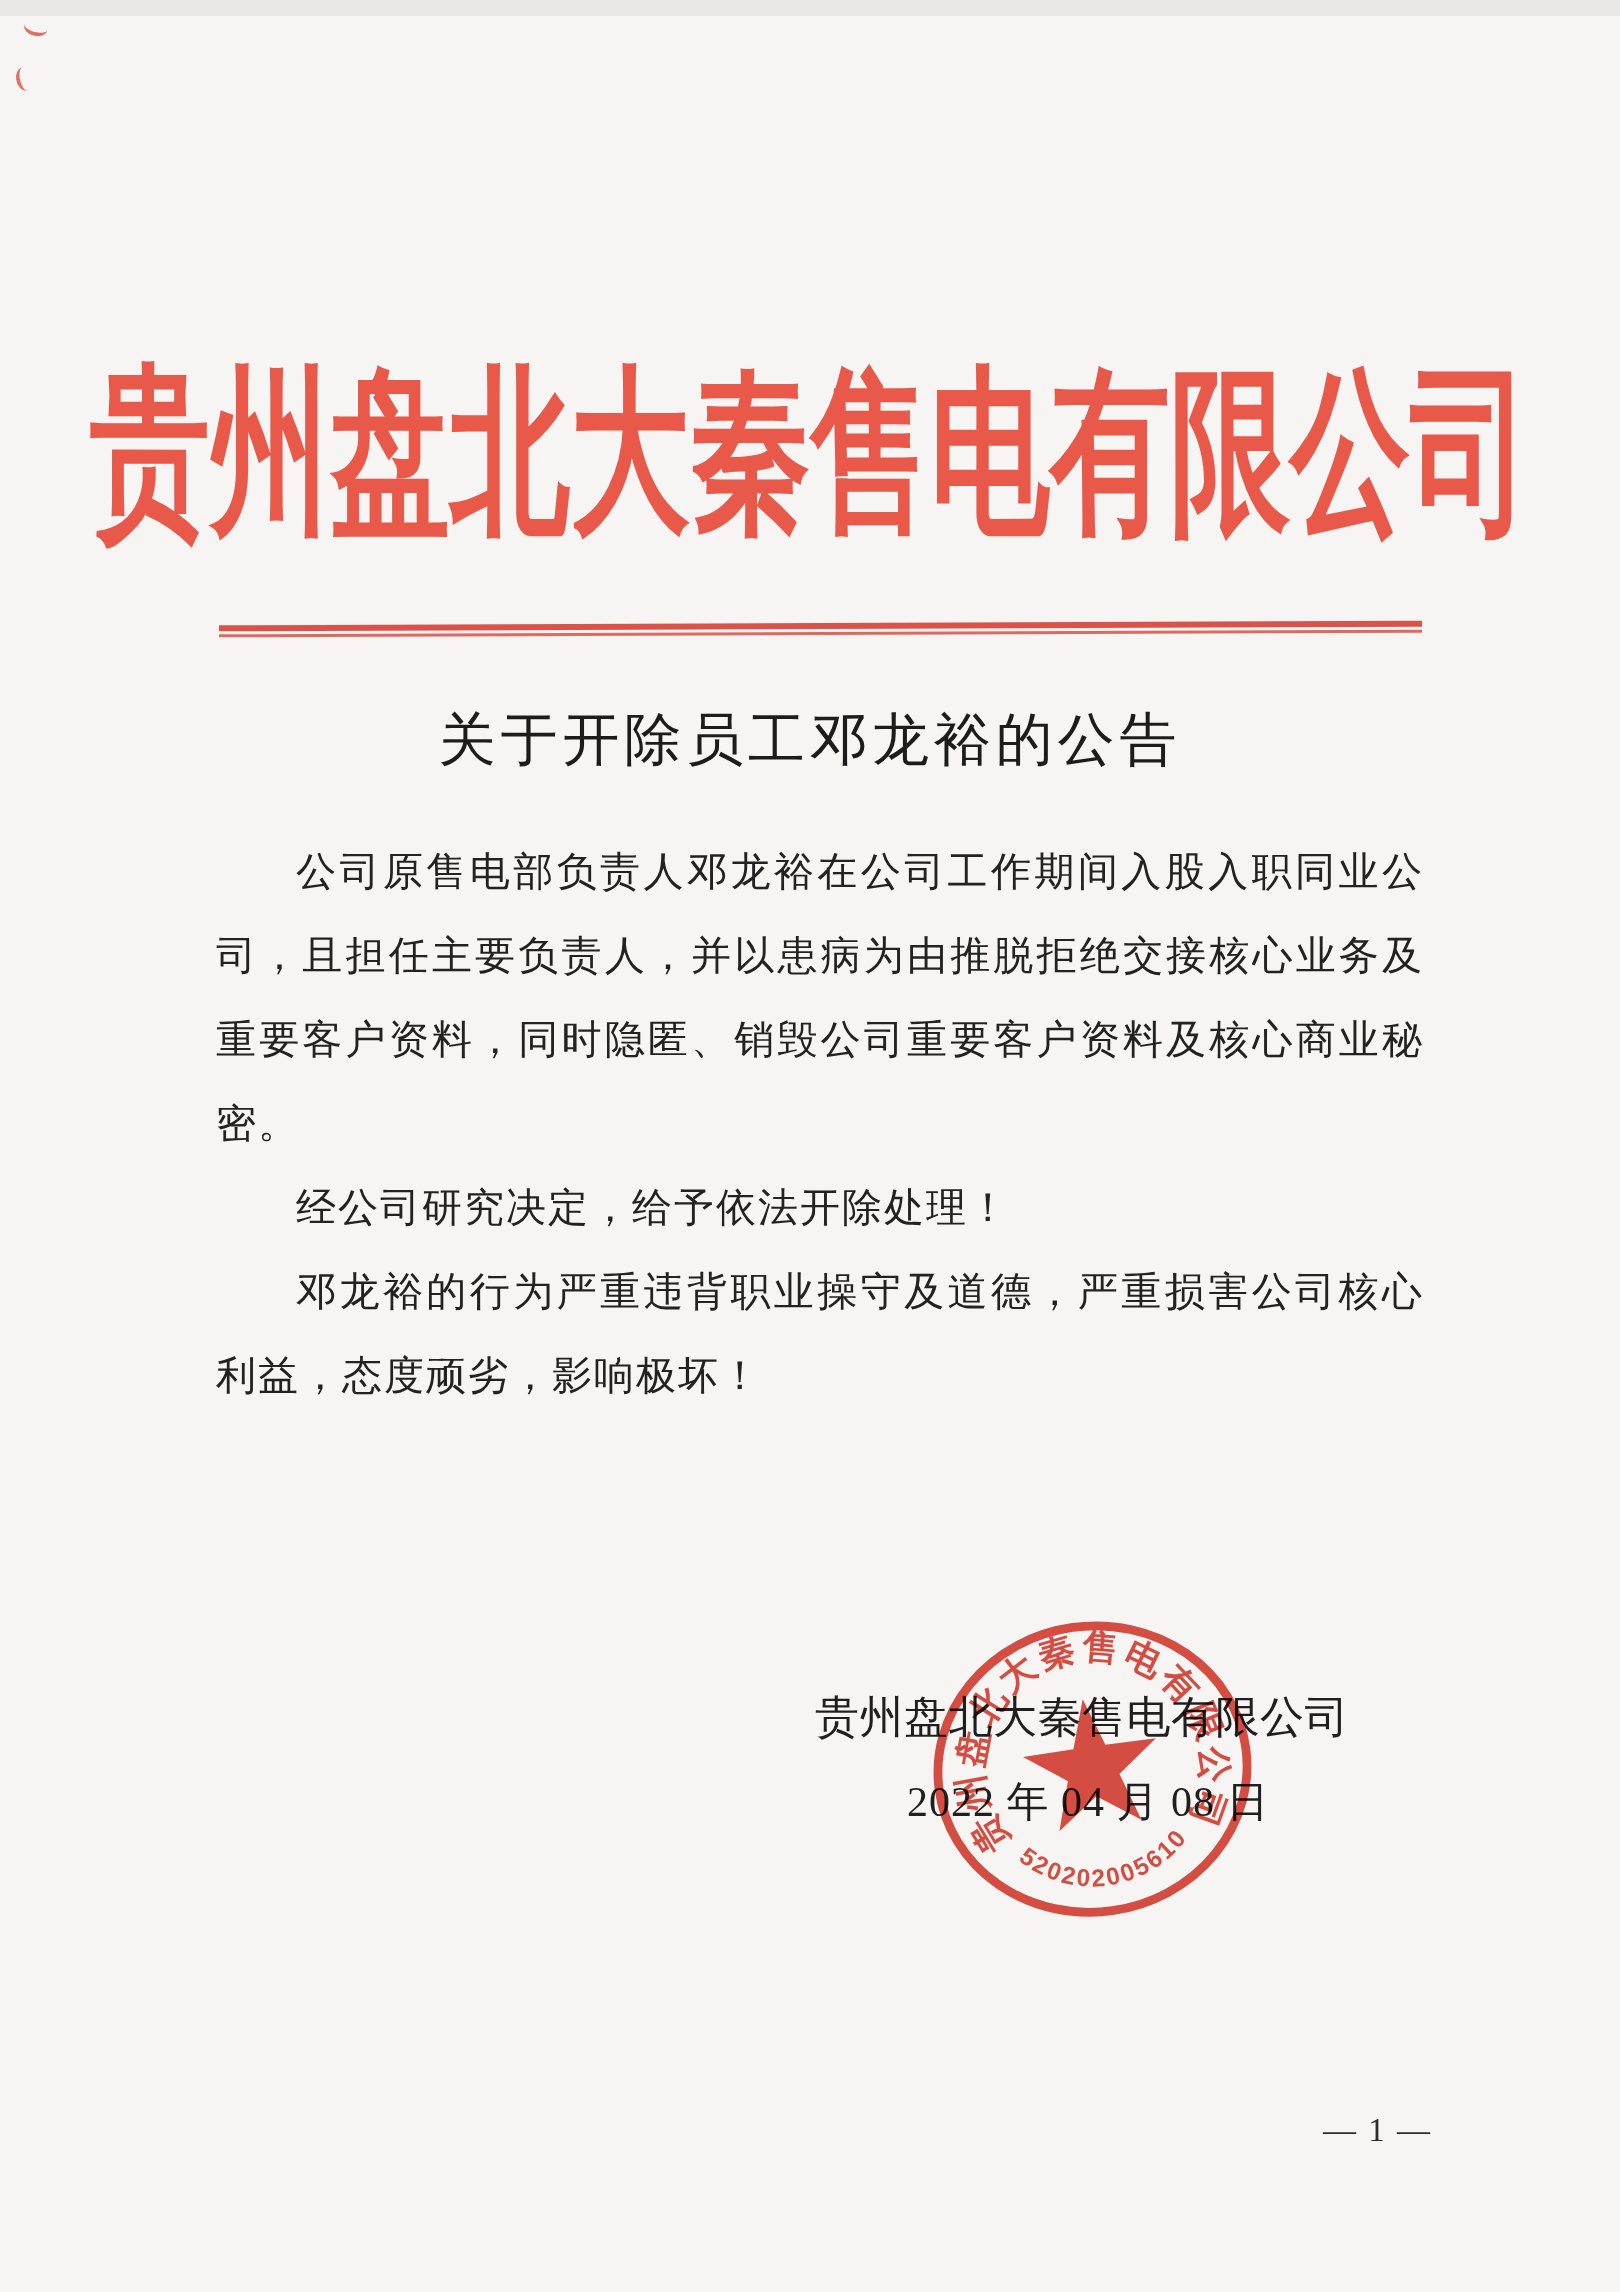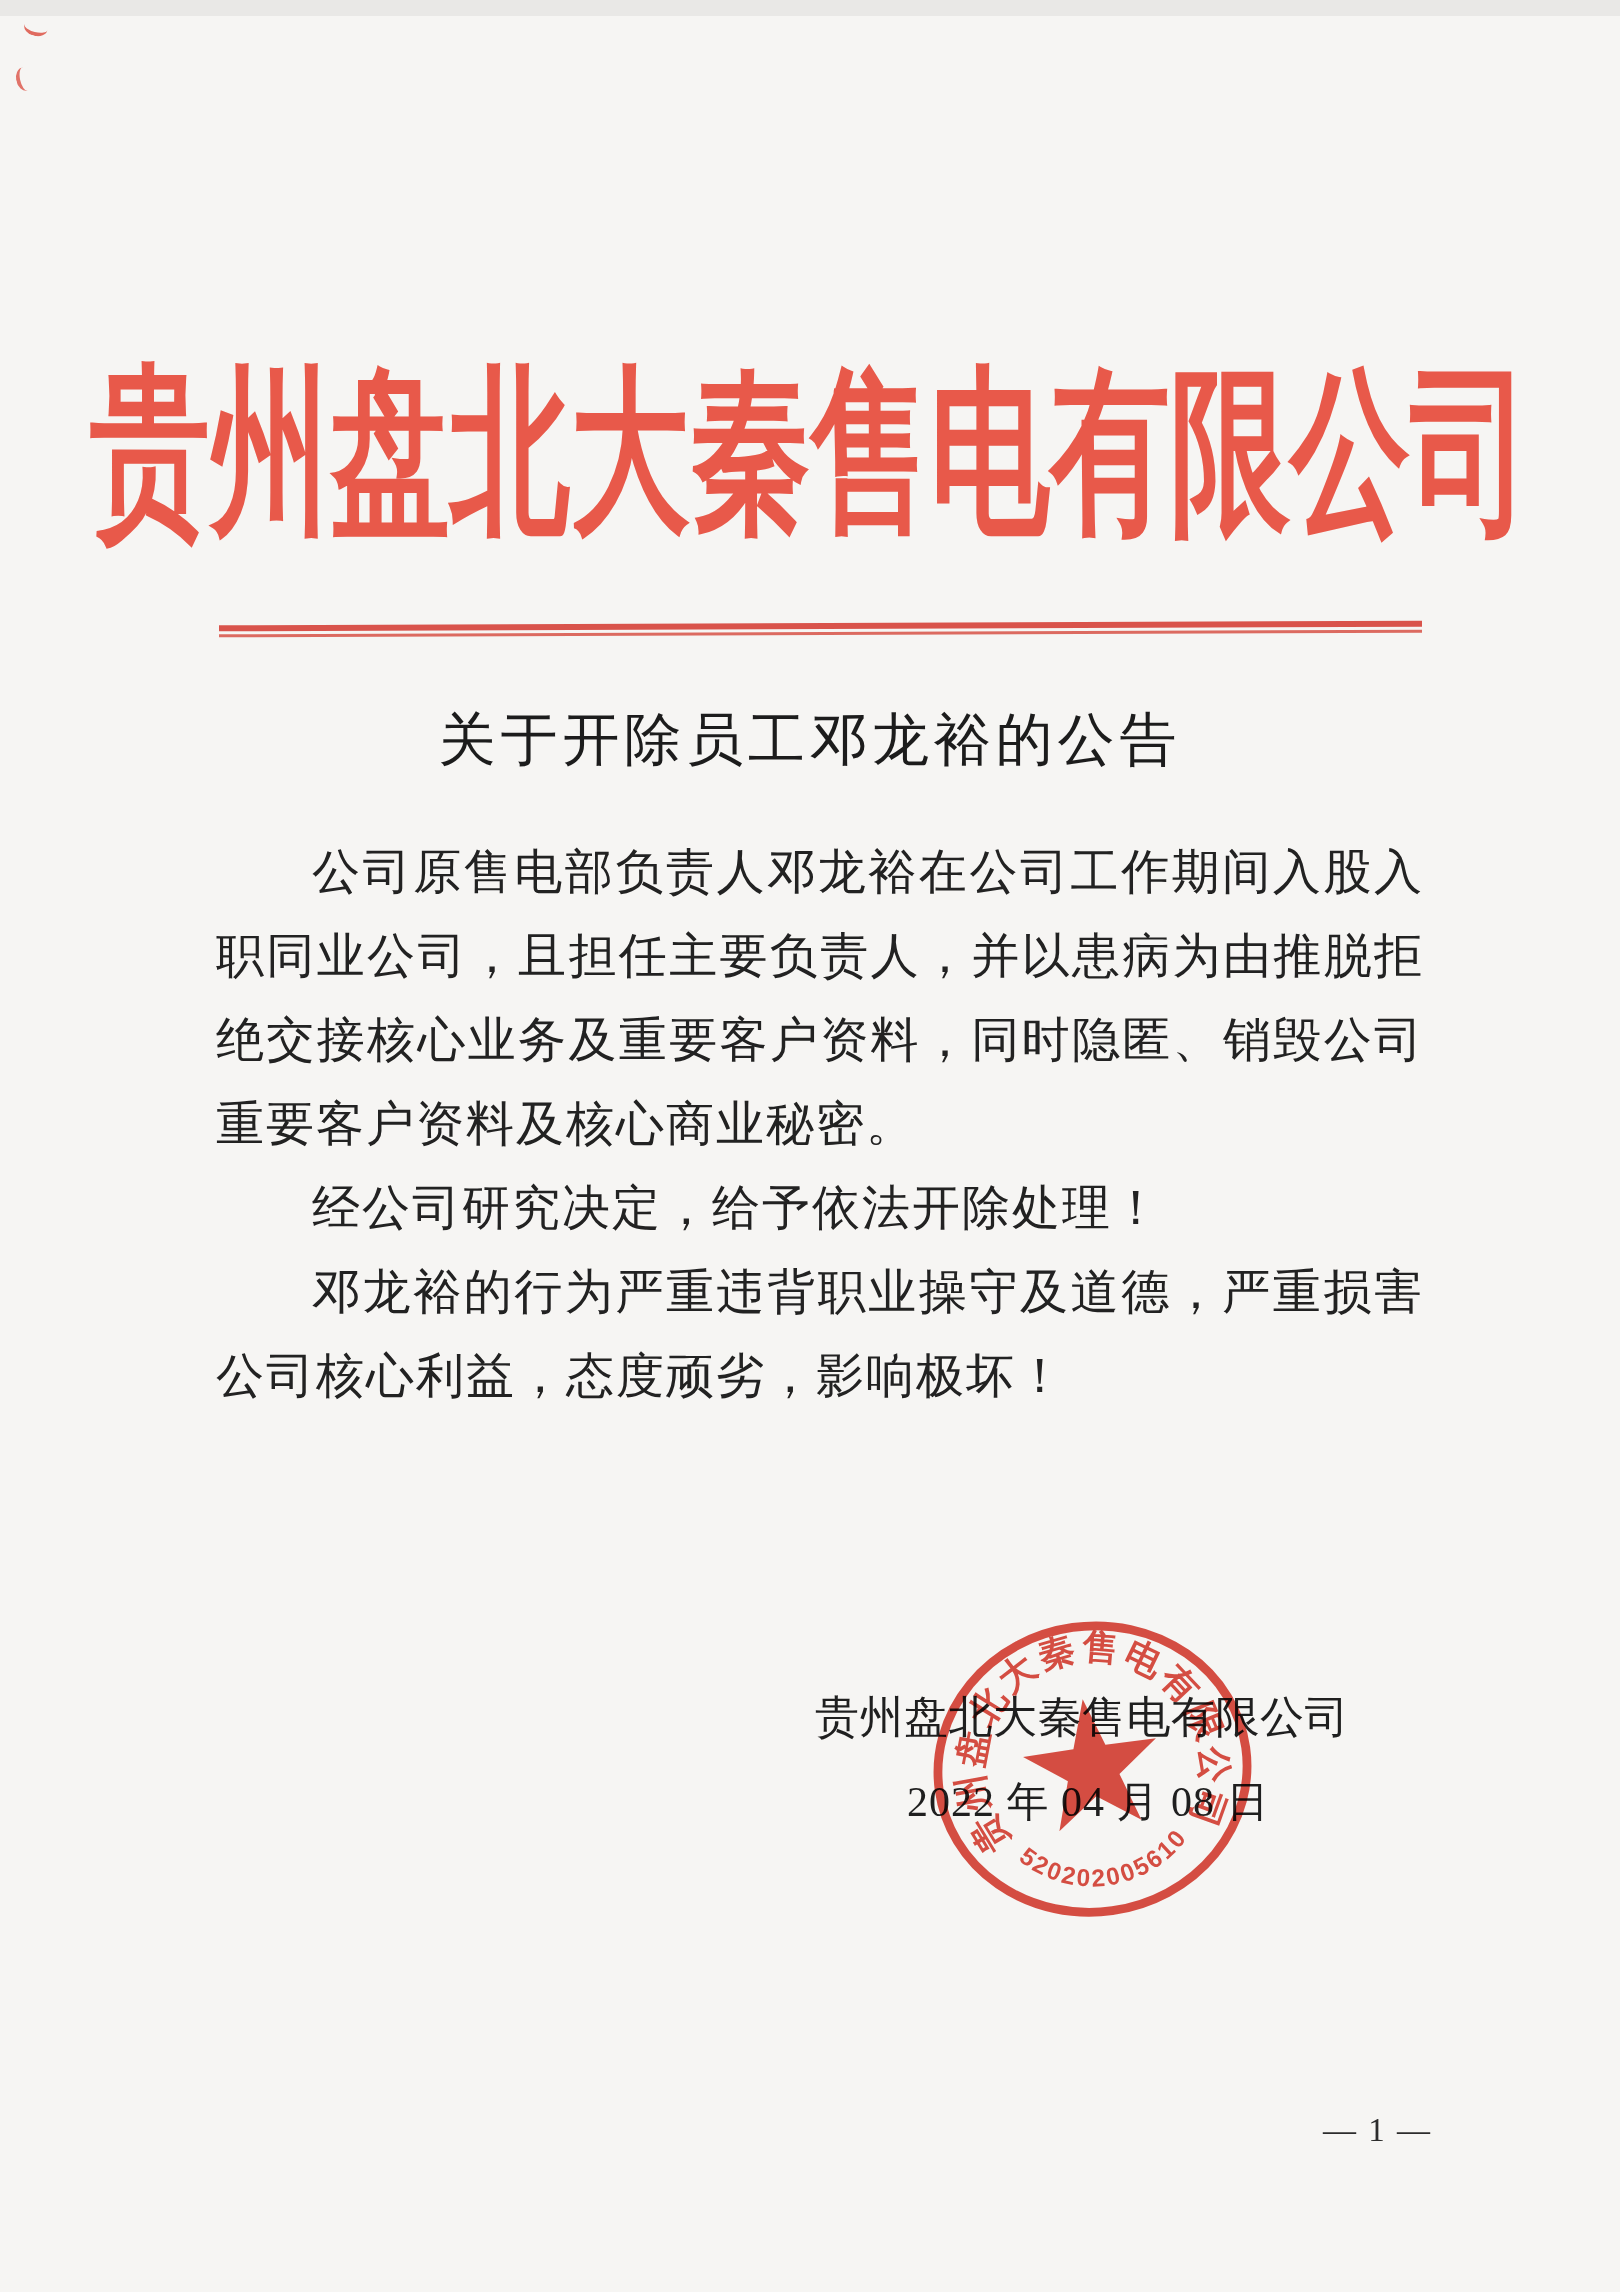--- a/index.html
+++ b/index.html
@@ -69,21 +69,21 @@
     font-size: 57px;
     font-weight: normal;
     letter-spacing: 4.9px;
     color: #1c1c1c;
   }
   .body-text {
     position: absolute;
     top: 814px;
     left: 216px;
     width: 1208px;
-    font-size: 48px;
+    font-size: 40px;
     line-height: 84px;
     letter-spacing: 2px;
     text-align: justify;
     color: #222222;
   }
   .body-text p {
     margin: 0;
     text-indent: 2em;
   }
   .body-text p.closing {

